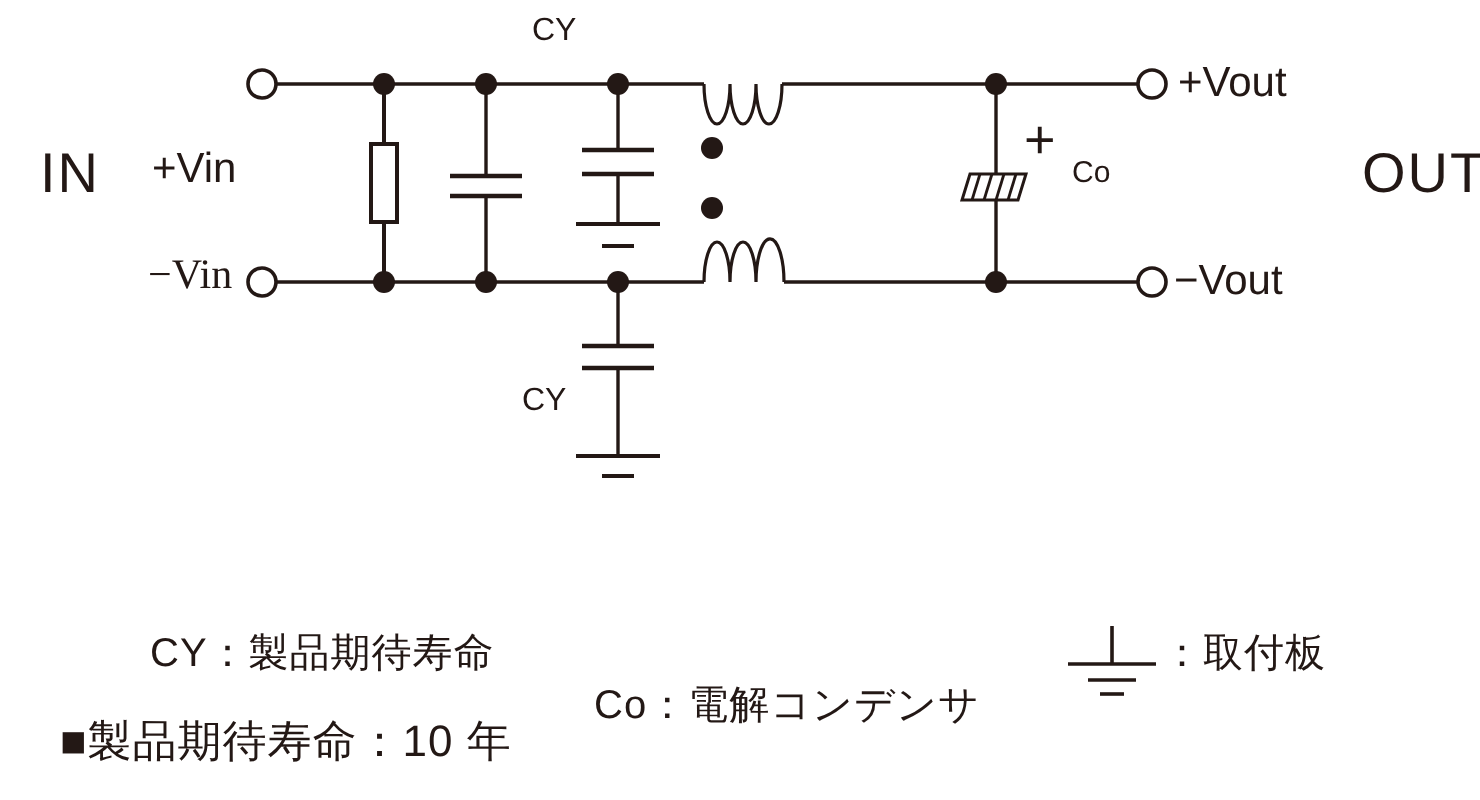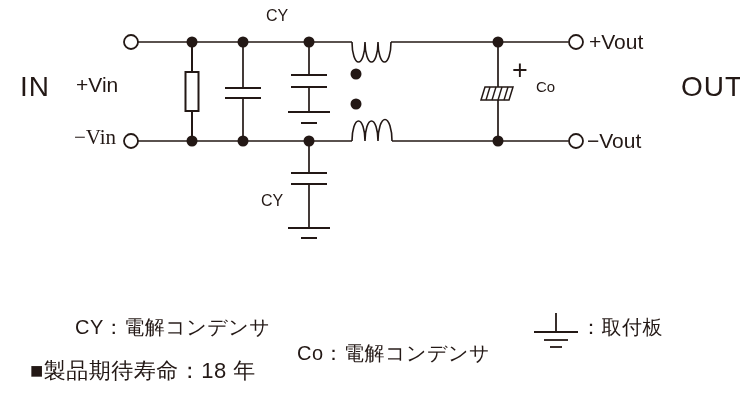--- a/index.html
+++ b/index.html
@@ -117,27 +117,27 @@
   <span class="lbl f21" style="left:74px;top:127px;font-family:Liberation Serif, serif;">−Vin</span>
   <span class="lbl f21" style="left:589px;top:31px;">+Vout</span>
   <span class="lbl f21" style="left:587px;top:130px;">−Vout</span>
 
   <span class="lbl f23" style="left:266px;top:8px;">CY</span>
   <span class="lbl f23" style="left:261px;top:193px;">CY</span>
   <span class="lbl plus" style="left:512px;top:57px;">+</span>
   <span class="lbl co" style="left:536px;top:79px;">Co</span>
 
   <div>
-    <span class="lbl legend-text" style="left:75px;top:317px;">CY：電解コンデンサ</span>
+    <span class="lbl legend-text" style="left:75px;top:317px;">CY：製品期待寿命</span>
     <span class="lbl legend-text" style="left:297px;top:317px;margin-top:26px;">Co：電解コンデンサ</span>
 
     <svg style="left:531px;top:311px;" width="50" height="42" viewBox="0 0 50 42" stroke="#231815" stroke-width="1.8" fill="none">
       <line x1="25" y1="2" x2="25" y2="21"></line>
       <line x1="3" y1="21" x2="47" y2="21"></line>
       <line x1="13" y1="29" x2="37" y2="29"></line>
       <line x1="19" y1="36" x2="31" y2="36"></line>
     </svg>
     <span class="lbl legend-text" style="left:581px;top:317px;">：取付板</span>
   </div>
 
-  <span class="lbl footer-text" style="left:30px;top:360px;">■製品期待寿命：18 年</span>
+  <span class="lbl footer-text" style="left:30px;top:360px;">■製品期待寿命：10 年</span>
 
 </div>
 
 </body></html>

